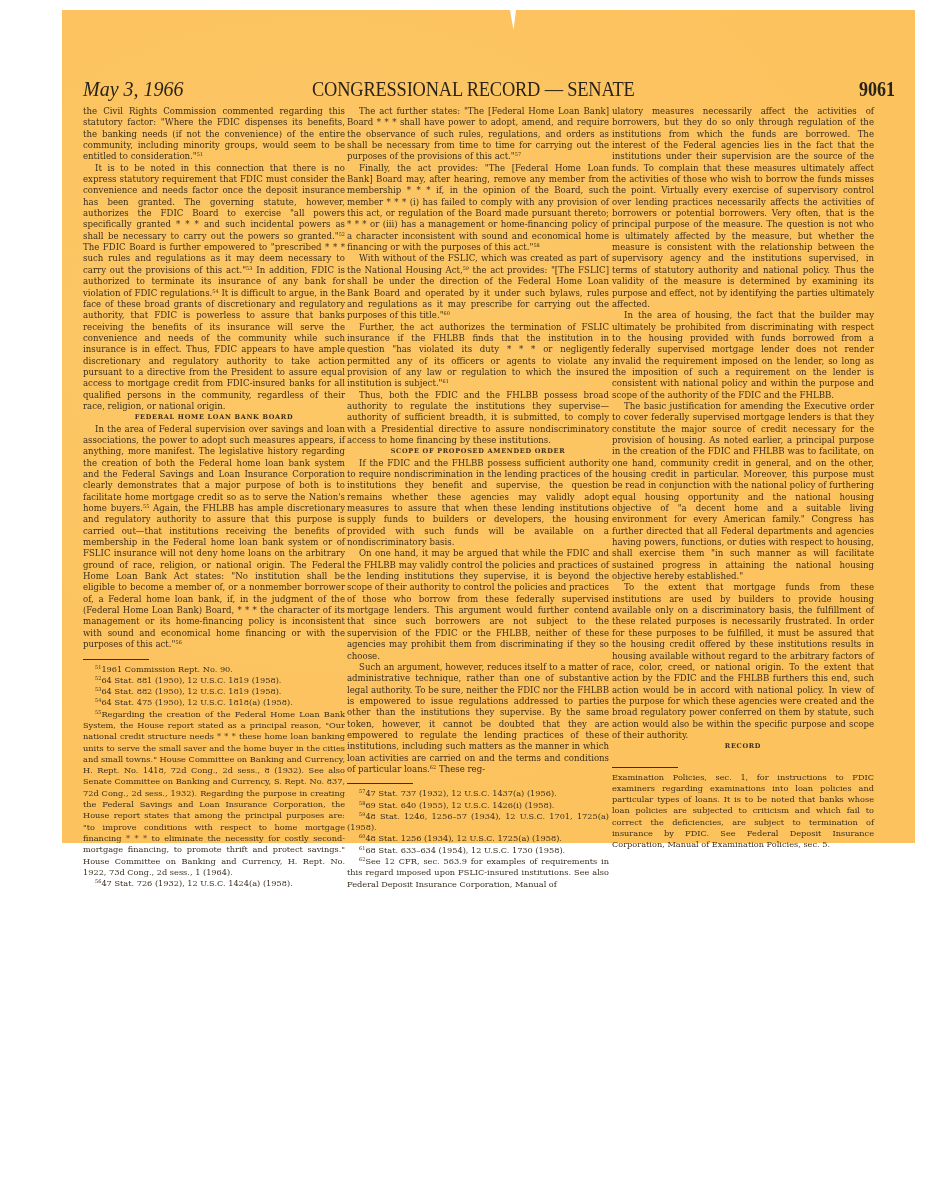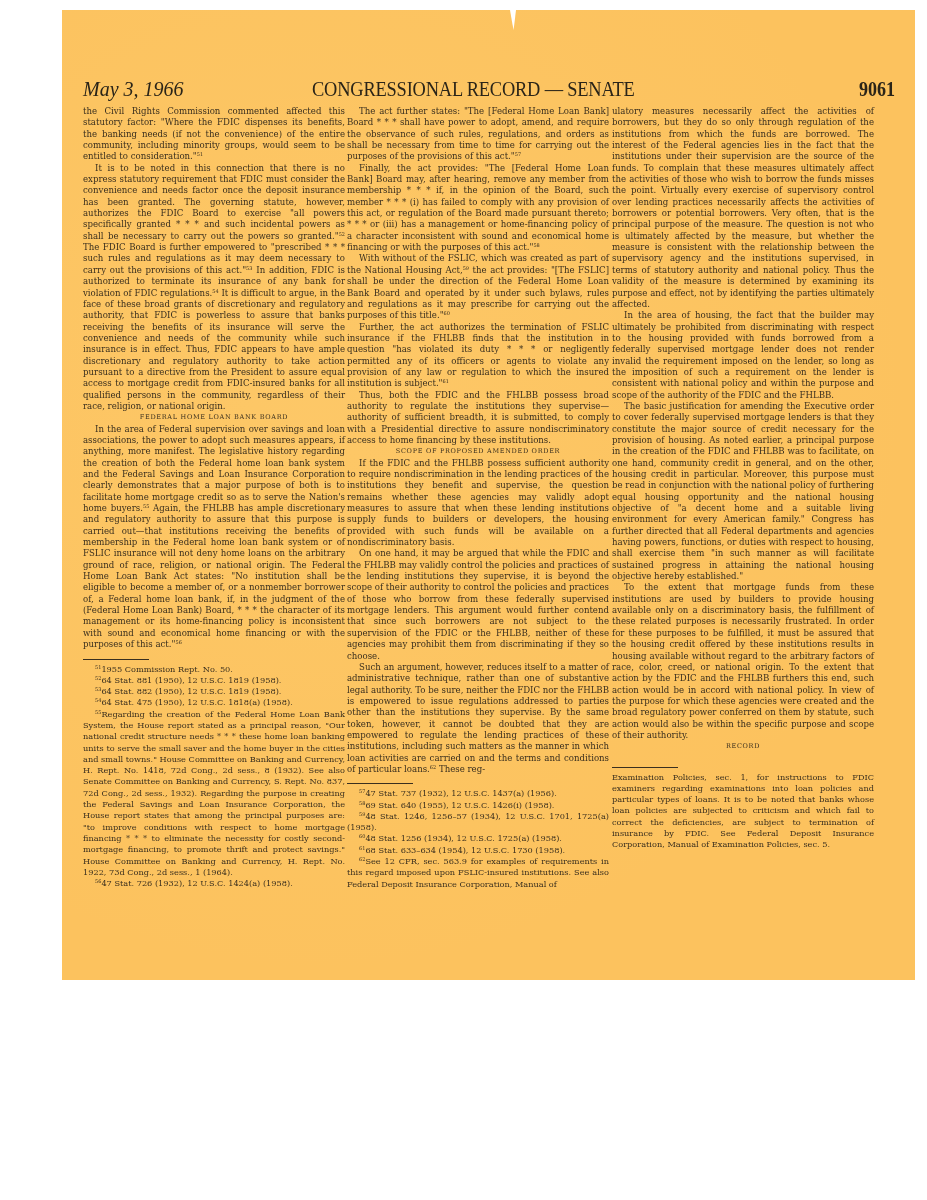--- a/index.html
+++ b/index.html
@@ -1,20 +1,20 @@
 <!DOCTYPE html>
 <html><head>
   <meta charset="utf-8">
   <style>
     html, body { margin: 0; padding: 0; }
     body {
       width: 927px; height: 1200px; background: #ffffff; position: relative; overflow: hidden;
     }
     .paper {
-      position: absolute; left: 62px; top: 10px; width: 853px; height: 970px;
+      position: absolute; left: 62px; top: 10px; width: 853px; height: 833px;
       background: #fcc25e;
       background-image: radial-gradient(ellipse at 30% 40%, rgba(255,210,120,0.35), rgba(0,0,0,0) 70%);
     }
     .tear {
       position: absolute; left: 448px; top: 0px; width: 6px; height: 20px;
       background: #ffffff; clip-path: polygon(0 0, 100% 0, 60% 100%, 40% 70%);
     }
     .header {
       position: absolute; left: 21px; top: 68px; width: 812px; height: 24px;
       font-family: "Liberation Serif", "DejaVu Serif", serif; color: #2a2418;
@@ -29,46 +29,47 @@
       text-align: justify; hyphens: none;
     }
     .col1 { left: 21px; }
     .col2 { left: 285px; }
     .col3 { left: 550px; }
     .col p { margin: 0; text-indent: 12px; }
     .col p.noindent { text-indent: 0; }
     .sechead {
       text-align: center; font-size: 6.5px; letter-spacing: 0.7px; margin: 4px 0 3px 0;
       text-indent: 0 !important;
+      font-weight: bold;
     }
     .rule { width: 66px; height: 1px; background: #3a2f1e; margin: 8px 0 4px 0; }
     .fn { font-size: 8.2px; line-height: 11.3px; }
     .fn p { text-indent: 12px; }
     sup { font-size: 5px; vertical-align: 3px; line-height: 0; }
   </style>
 </head>
 <body>
 
 <div class="paper">
   <div class="tear"></div>
 
   <div class="header">
     <span class="date">May 3, 1966</span>
     <span class="title">CONGRESSIONAL RECORD — SENATE</span>
     <span class="pageno">9061</span>
   </div>
 
   <div class="col col1">
-    <p class="noindent"><span>the Civil Rights Commission commented affected this statutory factor: "Where the FDIC dispenses its benefits, the banking needs (if not the convenience) of the entire community, including minority groups, would seem to be entitled to consideration."</span><sup>51</sup></p>
+    <p class="noindent"><span>the Civil Rights Commission commented regarding this statutory factor: "Where the FDIC dispenses its benefits, the banking needs (if not the convenience) of the entire community, including minority groups, would seem to be entitled to consideration."</span><sup>51</sup></p>
     <p><span>It is to be noted in this connection that there is no express statutory requirement that FDIC must consider the convenience and needs factor once the deposit insurance has been granted. The governing statute, however, authorizes the FDIC Board to exercise "all powers specifically granted * * * and such incidental powers as shall be necessary to carry out the powers so granted."</span><sup>52</sup><span> The FDIC Board is further empowered to "prescribed * * * such rules and regulations as it may deem necessary to carry out the provisions of this act."</span><sup>53</sup><span> In addition, FDIC is authorized to terminate its insurance of any bank for violation of FDIC regulations.</span><sup>54</sup><span> It is difficult to argue, in the face of these broad grants of discretionary and regulatory authority, that FDIC is powerless to assure that banks receiving the benefits of its insurance will serve the convenience and needs of the community while such insurance is in effect. Thus, FDIC appears to have ample discretionary and regulatory authority to take action pursuant to a directive from the President to assure equal access to mortgage credit from FDIC-insured banks for all qualified persons in the community, regardless of their race, religion, or national origin.</span></p>
     <p class="sechead">FEDERAL HOME LOAN BANK BOARD</p>
     <p><span>In the area of Federal supervision over savings and loan associations, the power to adopt such measures appears, if anything, more manifest. The legislative history regarding the creation of both the Federal home loan bank system and the Federal Savings and Loan Insurance Corporation clearly demonstrates that a major purpose of both is to facilitate home mortgage credit so as to serve the Nation's home buyers.</span><sup>55</sup><span> Again, the FHLBB has ample discretionary and regulatory authority to assure that this purpose is carried out—that institutions receiving the benefits of membership in the Federal home loan bank system or of FSLIC insurance will not deny home loans on the arbitrary ground of race, religion, or national origin. The Federal Home Loan Bank Act states: "No institution shall be eligible to become a member of, or a nonmember borrower of, a Federal home loan bank, if, in the judgment of the (Federal Home Loan Bank) Board, * * * the character of its management or its home-financing policy is inconsistent with sound and economical home financing or with the purposes of this act."</span><sup>56</sup></p>
     <div class="rule"></div>
     <div class="fn">
-      <p><sup>51</sup><span>1955 Commission Rept. No. 50.</span></p>
+      <p><sup>51</sup><span>1961 Commission Rept. No. 90.</span></p>
       <p><sup>52</sup><span>64 Stat. 881 (1950), 12 U.S.C. 1819 (1958).</span></p>
       <p><sup>53</sup><span>64 Stat. 882 (1950), 12 U.S.C. 1819 (1958).</span></p>
       <p><sup>54</sup><span>64 Stat. 475 (1950), 12 U.S.C. 1818(a) (1958).</span></p>
       <p><sup>55</sup><span>Regarding the creation of the Federal Home Loan Bank System, the House report stated as a principal reason, "Our national credit structure needs * * * these home loan banking units to serve the small saver and the home buyer in the cities and small towns." House Committee on Banking and Currency, H. Rept. No. 1418, 72d Cong., 2d sess., 8 (1932). See also Senate Committee on Banking and Currency, S. Rept. No. 837, 72d Cong., 2d sess., 1932). Regarding the purpose in creating the Federal Savings and Loan Insurance Corporation, the House report states that among the principal purposes are: "to improve conditions with respect to home mortgage financing * * * to eliminate the necessity for costly second-mortgage financing, to promote thrift and protect savings." House Committee on Banking and Currency, H. Rept. No. 1922, 73d Cong., 2d sess., 1 (1964).</span></p>
       <p><sup>56</sup><span>47 Stat. 726 (1932), 12 U.S.C. 1424(a) (1958).</span></p>
     </div>
   </div>
 
   <div class="col col2">
     <p><span>The act further states: "The [Federal Home Loan Bank] Board * * * shall have power to adopt, amend, and require the observance of such rules, regulations, and orders as shall be necessary from time to time for carrying out the purposes of the provisions of this act."</span><sup>57</sup></p>

